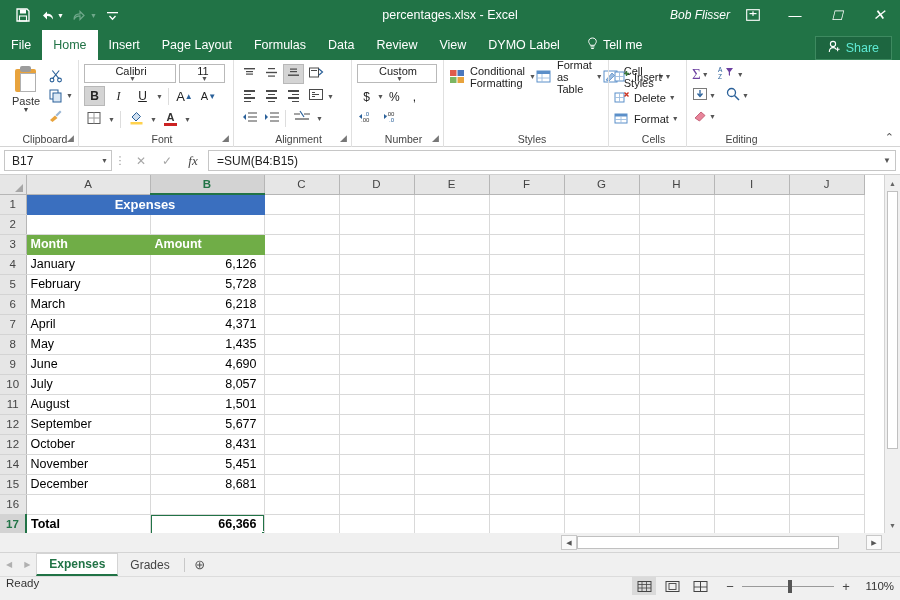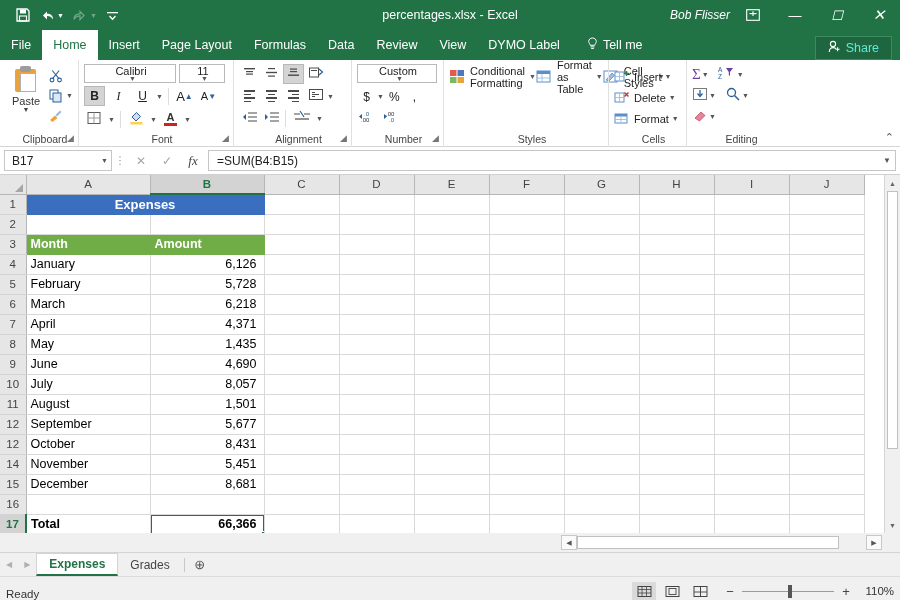--- a/index.html
+++ b/index.html
@@ -281,21 +281,21 @@
     border-bottom: 2px solid #217346;
   }
   .tabsep { width: 1px; height: 14px; background: #c8c8c8; align-self: center; margin: 0 2px; }
   .addsheet {
     width: 26px; height: 23px; display: flex; align-items: center; justify-content: center;
     color: #555; font-size: 13px;
   }
 
   
   .statusbar {
-    height: 24px; background: #f0f0f0; display: flex; align-items: flex-end;
+    height: 24px; background: #f0f0f0; display: flex; align-items: flex-start;
     flex: 0 0 24px; border-top: 1px solid #dcdcdc; padding: 0 6px;
   }
   .status-text { font-size: 11.5px; color: #333; }
   .status-right { margin-left: auto; display: flex; align-items: center; gap: 4px; }
   .viewbtn {
     width: 24px; height: 18px; display: flex; align-items: center; justify-content: center;
   }
   .viewbtn.active { background: #dadada; }
   .zoomctl { display: flex; align-items: center; gap: 6px; margin-left: 8px; }
   .zsign { font-size: 13px; color: #444; width: 12px; text-align: center; }

